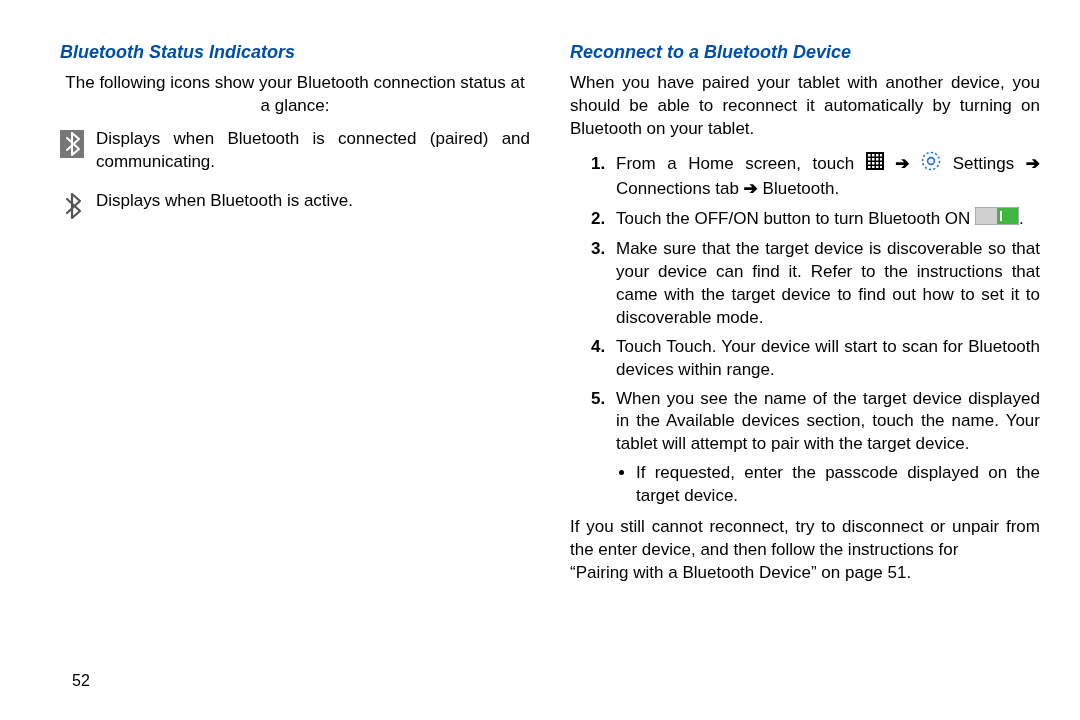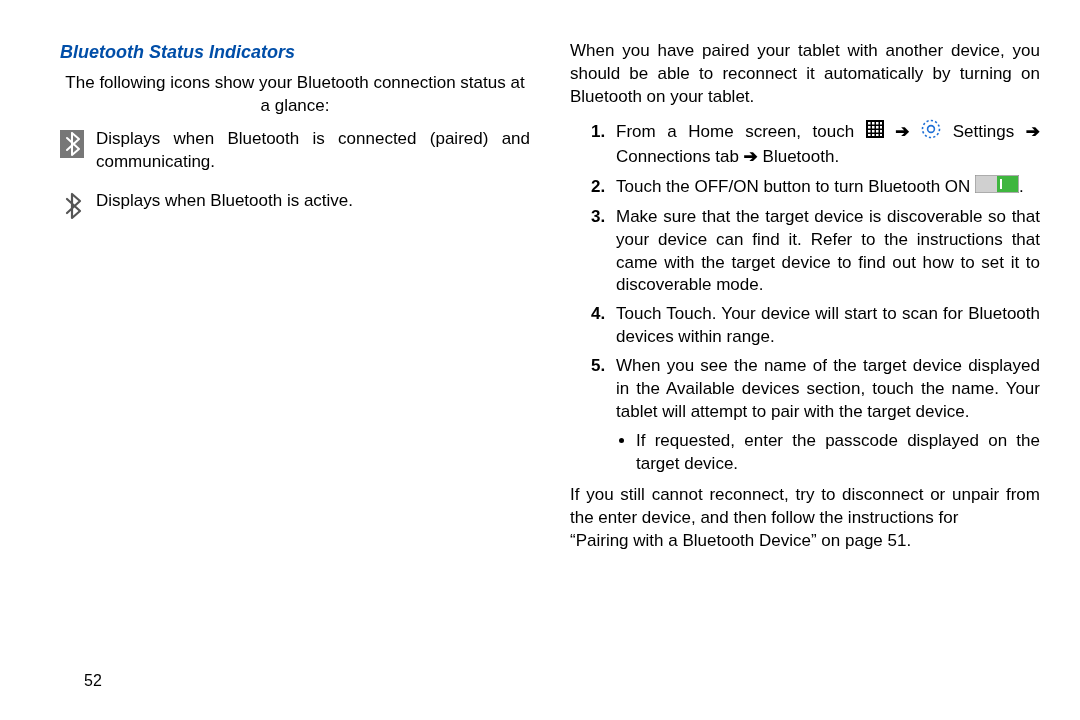--- a/index.html
+++ b/index.html
@@ -89,21 +89,21 @@
     vertical-align: middle;
   }
   .arrow {
     font-weight: bold;
   }
   .bold { font-weight: normal; }
   .ital { }
   .jstf { text-align: justify; }
   .pagenum {
     position: absolute;
-    left: 84px;
+    left: 72px;
     bottom: 28px;
     font-size: 16px;
   }
 </style>
 </head>
 <body>
 
 <div class="page">
 
   <div class="col col-left">
@@ -128,20 +128,21 @@
             <path d="M12 2 L12 26 L20 19 L7 7 M12 2 L20 9 L7 21" stroke="#555" stroke-width="2.2" fill="none" stroke-linejoin="round" stroke-linecap="round"></path>
           </svg>
         </span>
         <span class="txt">Displays when Bluetooth is active.</span>
       </div>
 
     </div>
   </div>
 
   <div class="col col-right">
+    <h4 class="sect">Reconnect to a Bluetooth Device</h4>
     <p class="jstf">When you have paired your tablet with another device, you should be able to reconnect it automatically by turning on Bluetooth on your tablet.</p>
 
     <ol class="steps">
       <li>
         <span>From a Home screen, touch </span>
         <span class="apps-icon">
           <svg width="18" height="18" viewBox="0 0 18 18">
             <rect x="0" y="0" width="18" height="18" fill="#000"></rect>
             <g fill="#fff">
               <rect x="2" y="2" width="2.5" height="2.5"></rect>

